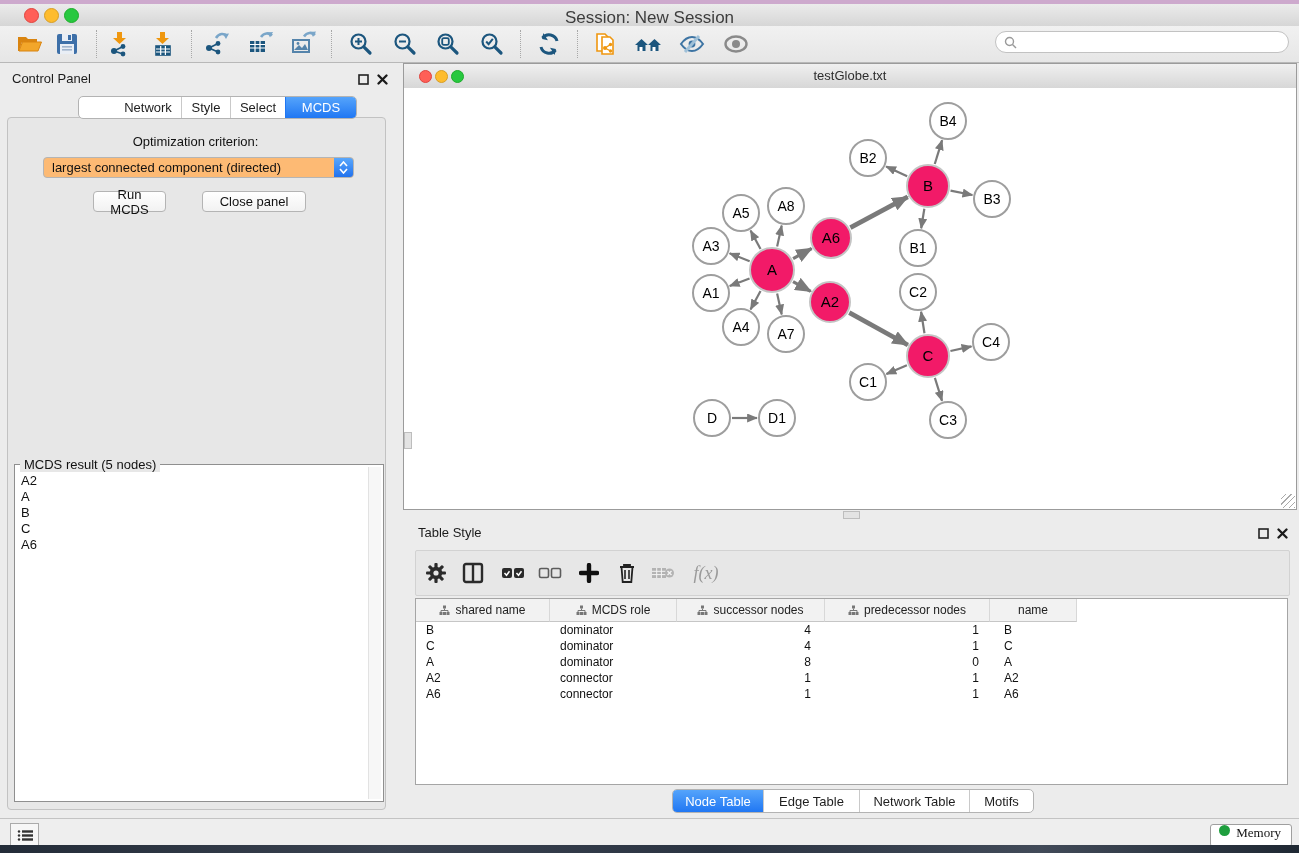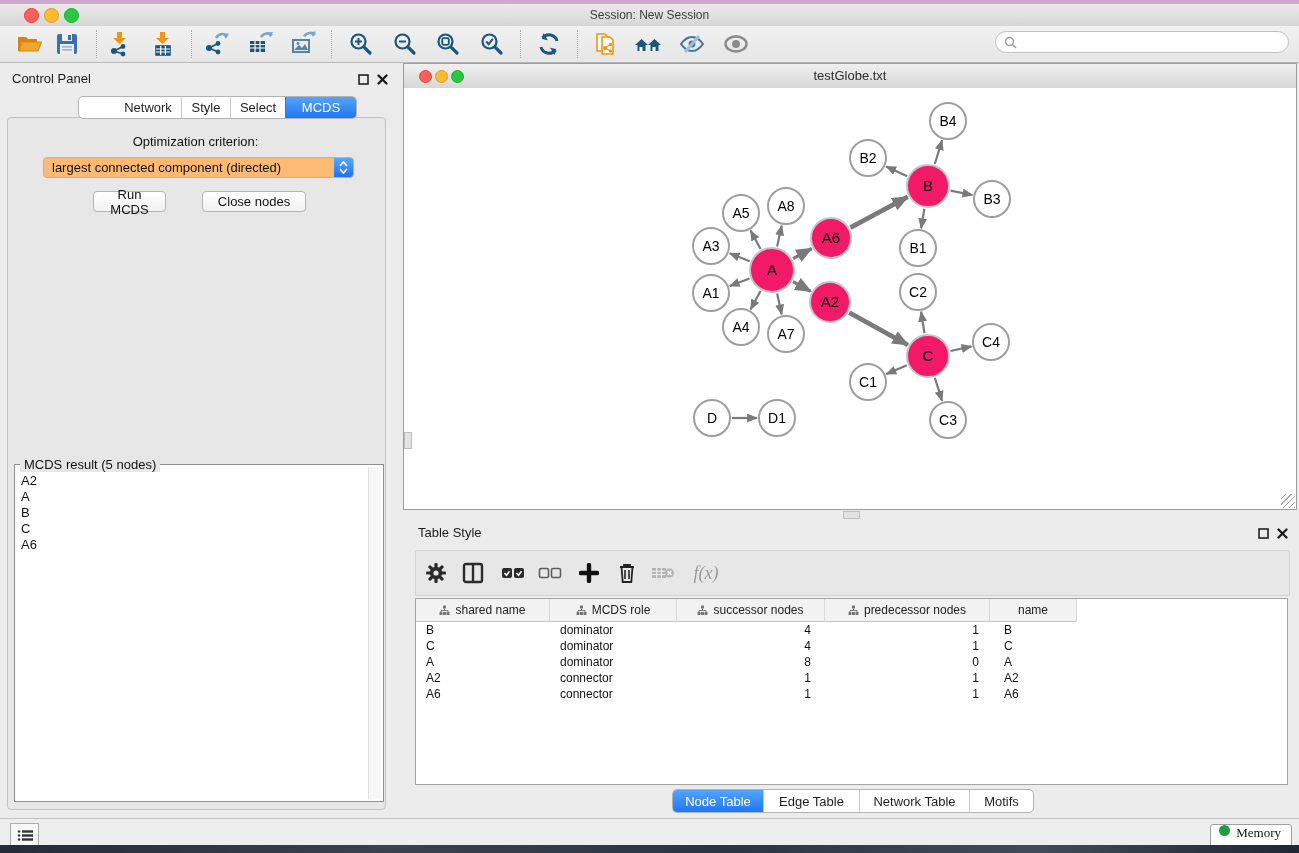--- a/index.html
+++ b/index.html
@@ -8,21 +8,21 @@
   .abs{position:absolute;}
 
   
   .desktop-strip{left:0;top:0;width:1299px;height:4px;background:#cda9cd;}
   .titlebar{left:0;top:4px;width:1299px;height:22px;
             background:linear-gradient(#ebebeb,#d6d6d6);border-bottom:1px solid #a9a9a9;}
   .tl{position:absolute;top:4px;width:13px;height:13px;border-radius:50%;}
   .tl.red{background:#ff5f57;border:1px solid #e0443e;}
   .tl.yellow{background:#febc2e;border:1px solid #d89e24;}
   .tl.green{background:#28c840;border:1px solid #1dad2b;}
-  .title-text{position:absolute;left:0;right:0;top:4px;text-align:center;color:#3d3d3d;font-size:12px;}
+  .title-text{position:absolute;left:0;right:0;top:4px;text-align:center;color:#3d3d3d;font-size:17px;}
 
   .toolbar{left:0;top:26px;width:1299px;height:36px;background:linear-gradient(#f1f1f1,#e6e6e6);
            border-bottom:1px solid #b8b8b8;}
   .tb-btn{position:absolute;top:3px;width:36px;height:30px;display:flex;align-items:center;justify-content:center;}
   .tb-sep{position:absolute;top:4px;height:28px;width:0;border-left:1px dotted #a8a8a8;}
   .searchbox{position:absolute;left:995px;top:5px;width:294px;height:22px;background:#fff;
              border:1px solid #c2c2c2;border-radius:12px;display:flex;align-items:center;padding-left:8px;box-sizing:border-box;}
   .searchbox input{border:none;outline:none;background:transparent;flex:1;font-size:12px;margin-left:4px;font-family:inherit;}
 
   
@@ -274,21 +274,21 @@
       <svg width="9" height="6" viewBox="0 0 9 6">
           <path d="M1 5l3.5-4L8 5" fill="none" stroke="#fff" stroke-width="1.6"></path>
         </svg>
       <svg width="9" height="6" viewBox="0 0 9 6">
           <path d="M1 1l3.5 4L8 1" fill="none" stroke="#fff" stroke-width="1.6"></path>
         </svg>
     </div>
   </div>
 
   <button class="push-btn" style="left:93px;top:191px;width:73px;">Run MCDS</button>
-  <button class="push-btn" style="left:202px;top:191px;width:104px;">Close nodes</button>
+  <button class="push-btn" style="left:202px;top:191px;width:104px;">Close panel</button>
 
   <div class="abs fieldset">
     <div class="legend">MCDS result (5 nodes)</div>
     <div class="mcds-list" id="mcds-list">
         <div class="mcds-item">A2</div>
         <div class="mcds-item">A</div>
         <div class="mcds-item">B</div>
         <div class="mcds-item">C</div>
         <div class="mcds-item">A6</div>
       </div>

